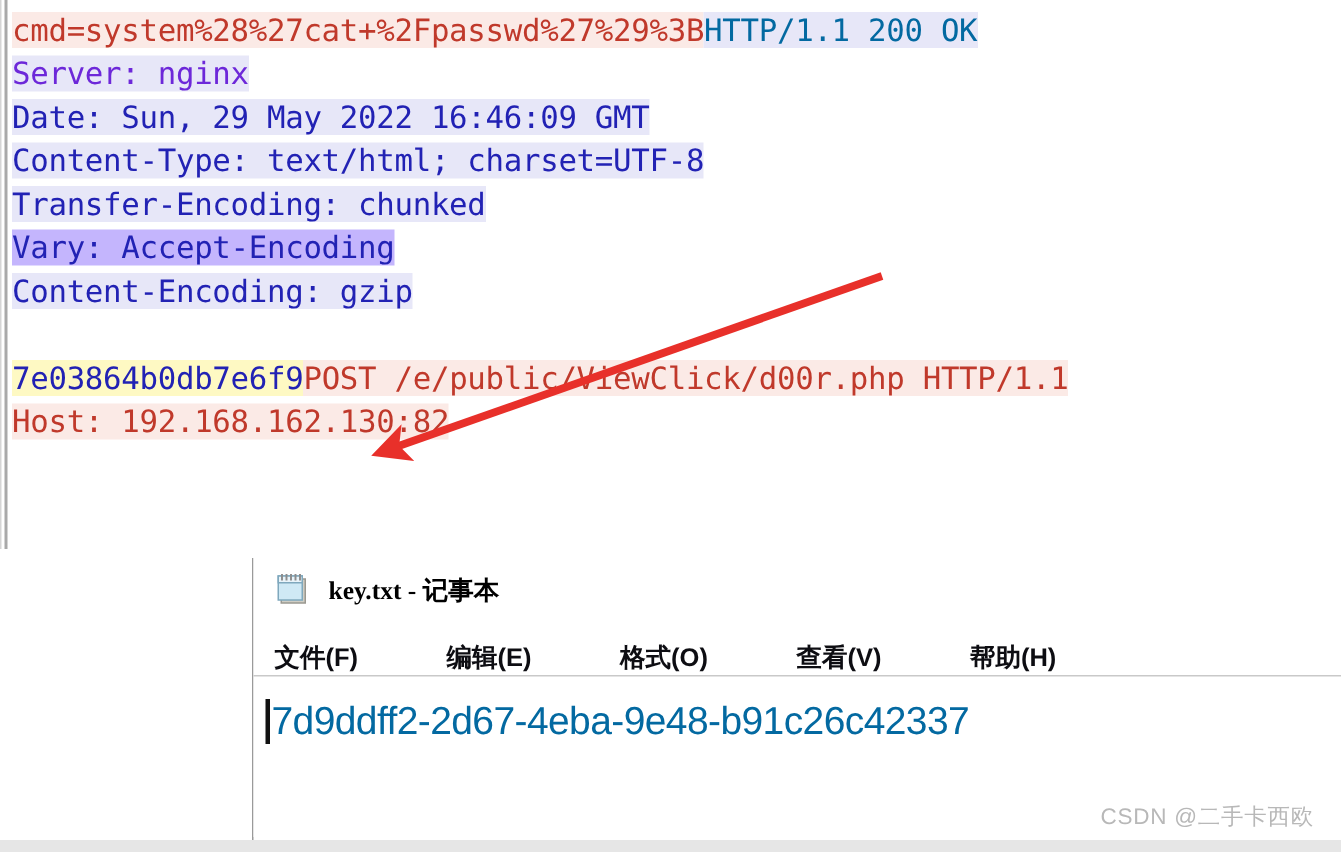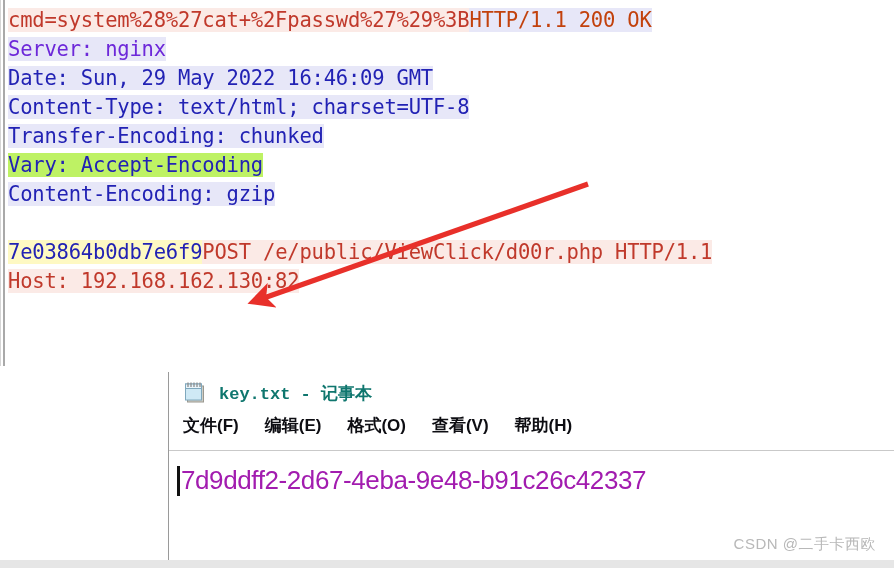--- a/index.html
+++ b/index.html
@@ -97,31 +97,32 @@
     background: #ffffff;
   }
   #notepad-icon {
     width: 26px;
     height: 26px;
     position: relative;
     flex: 0 0 auto;
     margin-right: 10px;
   }
   #notepad-title-text {
-    font-family: Liberation Mono, monospace;
+    font-family: Liberation Serif, serif;
     font-size: 17px;
     font-weight: bold;
-    color: #0f766e;
+    color: #000000;
   }
   #notepad-menubar {
     height: 36px;
     display: flex;
-    align-items: flex-start;
+    align-items: flex-end;
     padding-left: 14px;
     background: #ffffff;
+    gap: 33px;
   }
   .menu-item {
     font-family: "Liberation Sans", sans-serif;
     font-size: 17px;
     font-weight: bold;
     color: #0d0d12;
     margin-right: 26px;
     cursor: default;
   }
   #notepad-textarea {
@@ -137,21 +138,21 @@
     display: inline-block;
     width: 3px;
     height: 30px;
     background: #111111;
     vertical-align: -7px;
     margin-right: 1px;
   }
   #notepad-content-text {
     font-family: "Liberation Sans", sans-serif;
     font-size: 26px;
-    color: #a21caf;
+    color: #0369a1;
     letter-spacing: -0.4px;
   }
 
   
   #csdn-watermark {
     position: absolute;
     right: 18px;
     top: 535px;
     font-family: "Liberation Sans", sans-serif;
     font-size: 15px;
@@ -175,26 +176,26 @@
     background: #ffffff;
   }
 </style>
 </head>
 <body>
 
 <div id="http-panel">
   <div id="http-left-rule2"></div>
   <div id="http-left-rule"></div>
   <div id="http-lines">
-      <div class="http-line"><span class="seg seg-req" style="color: rgb(192, 57, 43); background: rgb(251, 234, 230);">cmd=system%28%27cat+%2Fpasswd%27%29%3B</span><span class="seg seg-resp" style="color: #c2410c; background: rgb(231, 231, 248);">HTTP/1.1 200 OK</span></div>
+      <div class="http-line"><span class="seg seg-req" style="color: rgb(192, 57, 43); background: rgb(251, 234, 230);">cmd=system%28%27cat+%2Fpasswd%27%29%3B</span><span class="seg seg-resp" style="color: #0369a1; background: rgb(231, 231, 248);">HTTP/1.1 200 OK</span></div>
       <div class="http-line"><span class="seg seg-resp" style="color: #6d28d9; background: rgb(231, 231, 248);">Server: nginx</span></div>
       <div class="http-line"><span class="seg seg-resp" style="color: rgb(34, 34, 180); background: rgb(231, 231, 248);">Date: Sun, 29 May 2022 16:46:09 GMT</span></div>
       <div class="http-line"><span class="seg seg-resp" style="color: rgb(34, 34, 180); background: rgb(231, 231, 248);">Content-Type: text/html; charset=UTF-8</span></div>
       <div class="http-line"><span class="seg seg-resp" style="color: rgb(34, 34, 180); background: rgb(231, 231, 248);">Transfer-Encoding: chunked</span></div>
-      <div class="http-line"><span class="seg seg-resp" style="color: rgb(34, 34, 180); background: #bef264;">Vary: Accept-Encoding</span></div>
+      <div class="http-line"><span class="seg seg-resp" style="color: rgb(34, 34, 180); background: #c4b5fd;">Vary: Accept-Encoding</span></div>
       <div class="http-line"><span class="seg seg-resp" style="color: rgb(34, 34, 180); background: rgb(231, 231, 248);">Content-Encoding: gzip</span></div>
       <div class="http-line">&nbsp;</div>
       <div class="http-line"><span class="seg seg-resp" style="color: rgb(34, 34, 180); background: #fef9c3;">7e03864b0db7e6f9</span><span class="seg seg-req" style="color: rgb(192, 57, 43); background: rgb(251, 234, 230);">POST /e/public/ViewClick/d00r.php HTTP/1.1</span></div>
       <div class="http-line"><span class="seg seg-req" style="color: rgb(192, 57, 43); background: rgb(251, 234, 230);">Host: 192.168.162.130:82</span></div>
     </div>
 
   <svg id="annotation-arrow" viewBox="0 0 894 366" width="894" height="366">
     <defs>
       <marker id="arrowhead" markerWidth="5" markerHeight="5" refX="3.4" refY="2.5" orient="auto">
         <polygon points="0,0 5,2.5 0,5 1.2,2.5" fill="#e8302a"></polygon>

